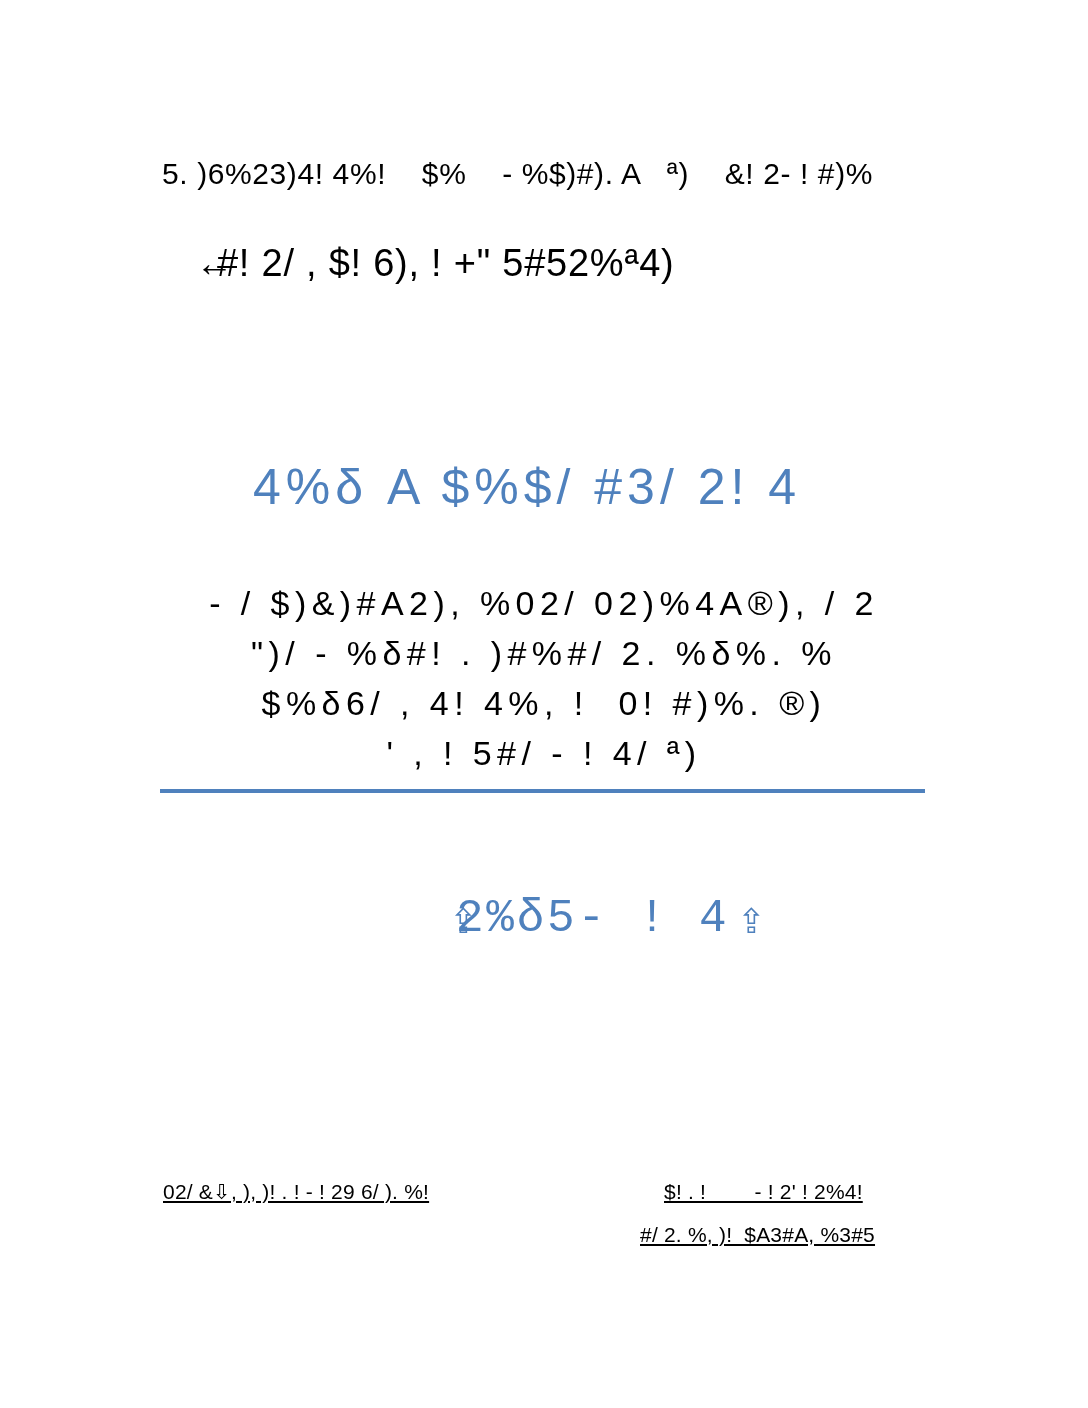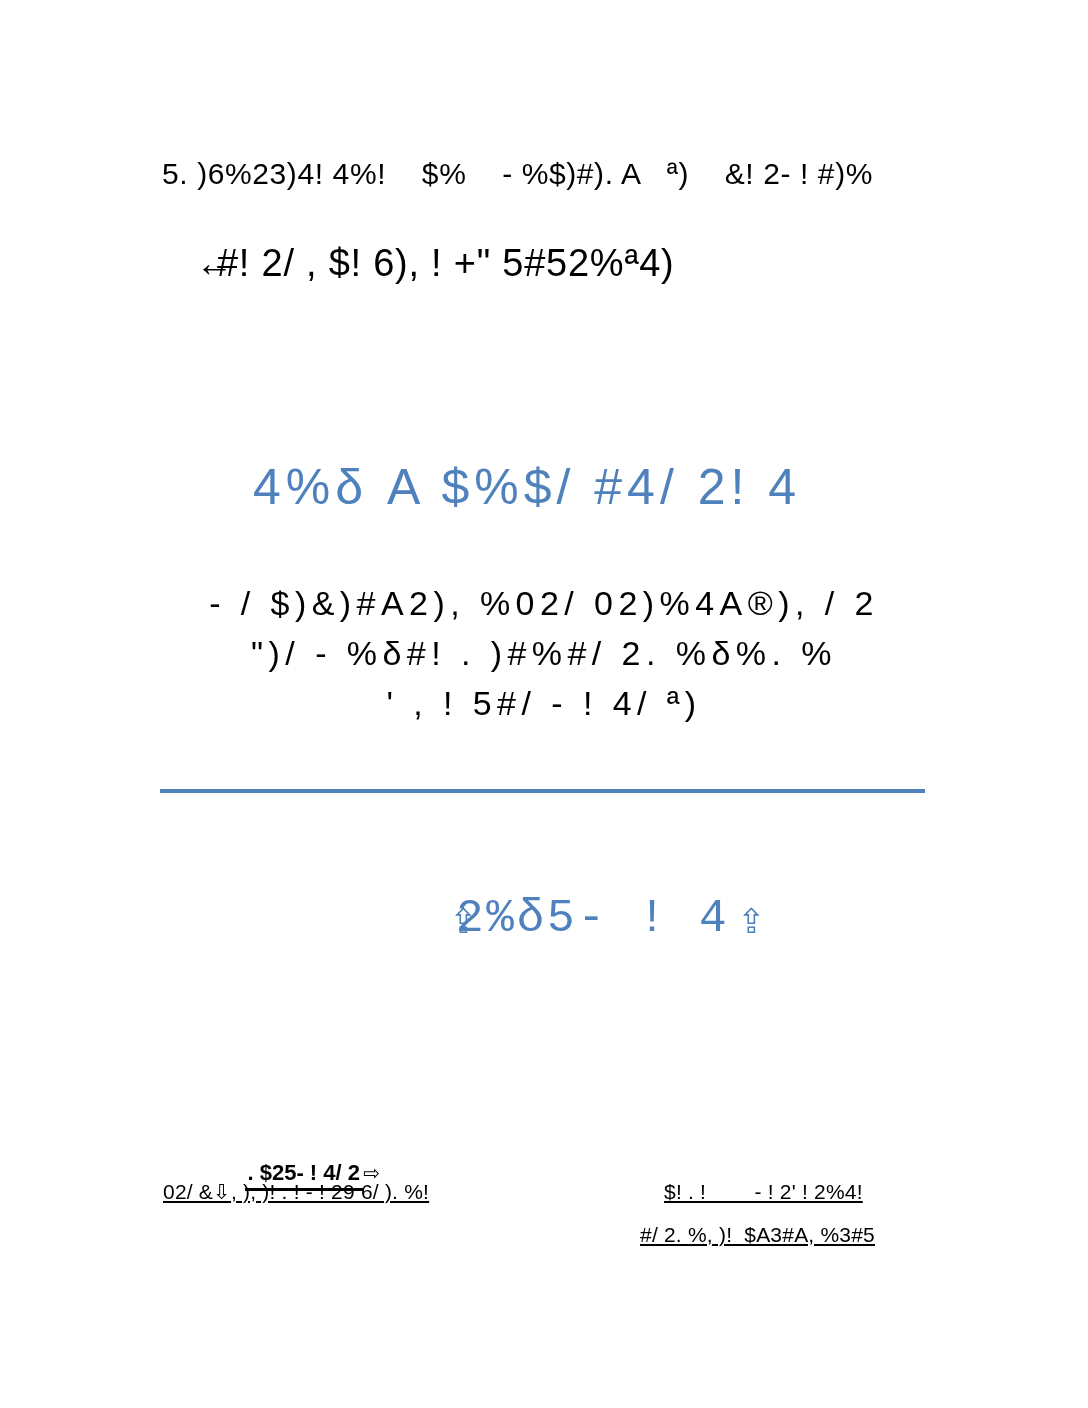--- a/index.html
+++ b/index.html
@@ -76,35 +76,33 @@
 <body>
 
 <div class="page">
 
   <div class="hdr-line1 txt">5. )6%23)4! 4%!    $%    - %$)#). A   ª)    &amp;! 2- ! #)%</div>
 
   <div class="hdr-line2 txt">
     <span class="ov-left">←</span><span class="txt">#! 2/ , $! 6), ! +" 5#52%ª4)</span>
   </div>
 
-  <div class="doc-title txt">4%δ A $%$/ #4/ 2! 4</div>
+  <div class="doc-title txt">4%δ A $%$/ #3/ 2! 4</div>
 
   <div class="subtitle">
     <div>- / $)&amp;)#A2), %02/ 02)%4A®), / 2</div>
     <div>")/ - %δ#! . )#%#/ 2. %δ%. %</div>
+    <div>$%δ6/ , 4! 4%, !  0! #)%. ®)</div>
     <div>' , ! 5#/ - ! 4/ ª)</div>
   </div>
 
   <div class="divider"></div>
 
   <div class="section-label">
     <span class="arrow-up-left">⇪</span><span>2%δ5- ! 4</span><span class="arrow-up-right">⇪</span>
   </div>
 
-  <div class="foot-heading adv-heading">
-    <span class="ul">. $25- ! 4/ 2</span><span class="arr">⇨</span>
-  </div>
   <div class="foot-line adv-name">02/ &amp;⇩, ), )! . ! - ! 29 6/ ). %!</div>
 
   <div class="foot-line cand-line1">$! . !        - ! 2' ! 2%4!</div>
   <div class="foot-line cand-line2">#/ 2. %, )!  $A3#A, %3#5</div>
 
 </div>
 
 </body></html>

